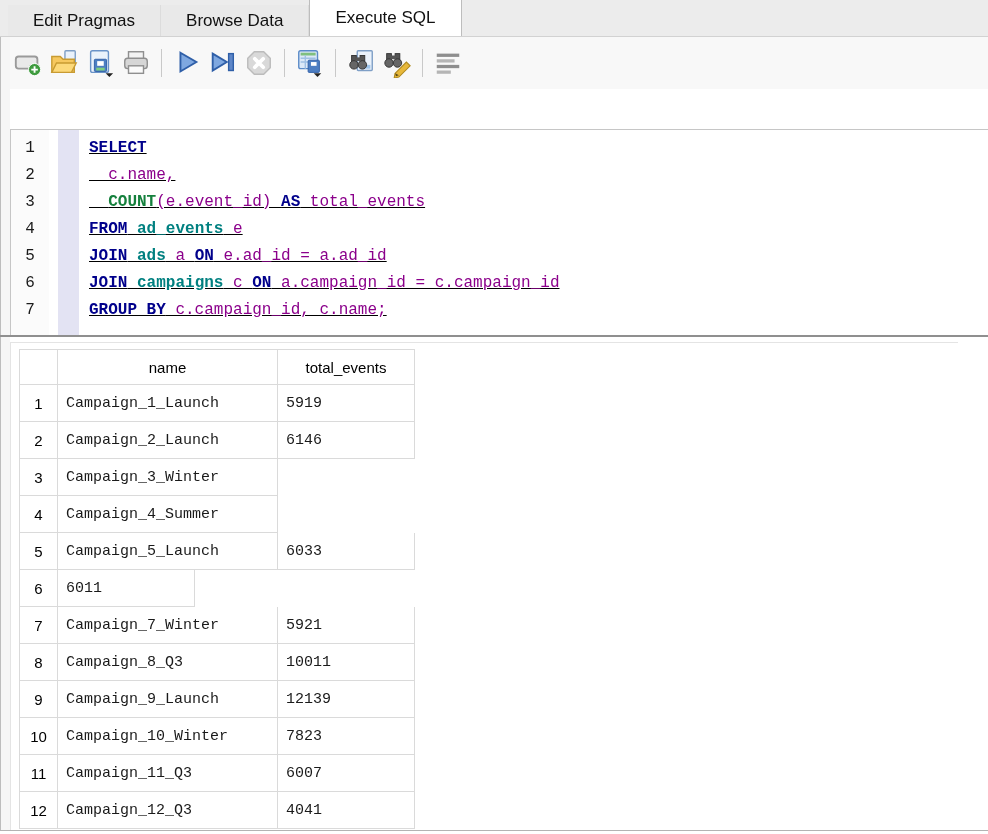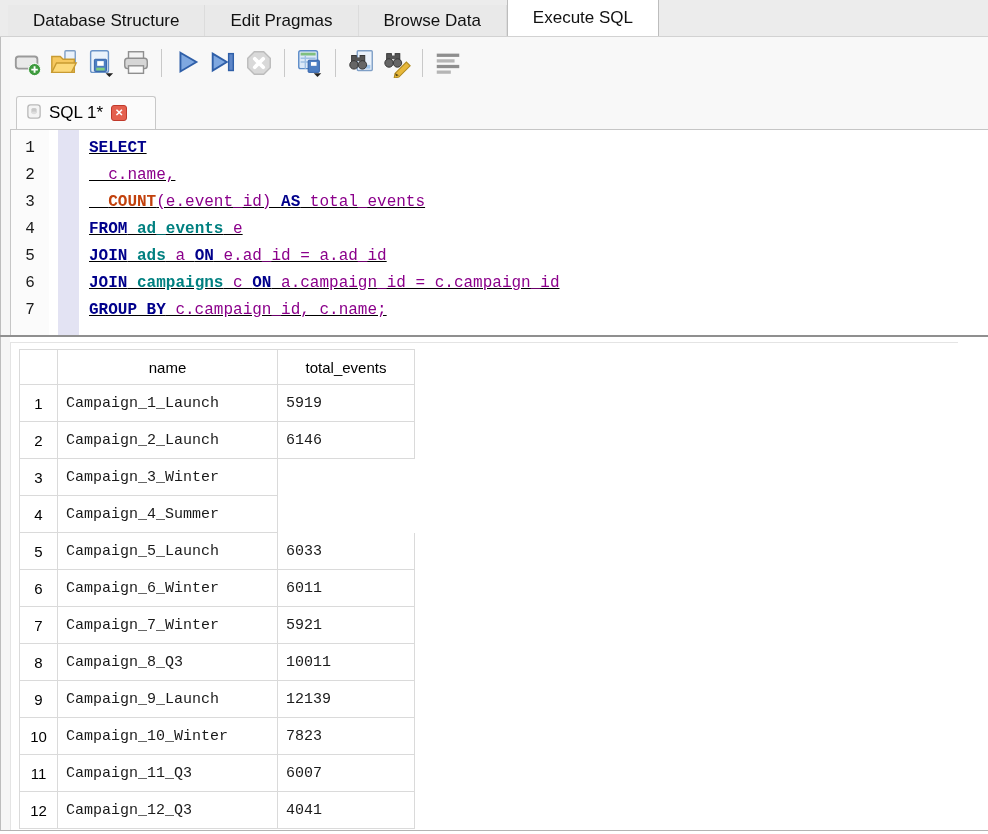--- a/index.html
+++ b/index.html
@@ -41,21 +41,21 @@
   .editor { position:absolute; left:10px; top:129px; width:978px; height:206px; background:#fff;
     border-top:1px solid #c6c6c6; border-left:1px solid #c6c6c6; display:flex; overflow:hidden; }
   .gutter { width:38px; background:#fbfbfb; padding-top:5px; text-align:center; }
   .gutter div { height:27px; line-height:27px; font-family:"Liberation Mono", monospace;
     font-size:16px; color:#1b1b1b; }
   .gutter-gap { width:9px; background:#fff; }
   .foldmargin { width:21px; background:#e3e3f3; }
   .code { flex:1; padding:5px 0 0 10px; white-space:pre; }
   .codeline { height:27px; line-height:27px; font-family:"Liberation Mono", monospace; font-size:16px;text-decoration:underline; }
   .seg-kw  { color:#00008b; font-weight:bold; }
-  .seg-fn  { color:#c2410c; font-weight:bold; }
+  .seg-fn  { color:#15803d; font-weight:bold; }
   .seg-tbl { color:#008080; font-weight:bold; }
   .seg-id  { color:#8b008b; }
 
   
   .splitter { position:absolute; left:0; top:335px; width:100%; height:2px; background:#8f8f8f; }
 
   
   .results { position:absolute; left:10px; top:342px; width:948px; height:489px; background:#fff;
     border-top:1px solid #e4e4e4; border-left:1px solid #e4e4e4; overflow:hidden; }
   .grid { position:absolute; left:8px; top:6px; border-left:1px solid #dadada; border-top:1px solid #dadada; }
@@ -68,21 +68,20 @@
   .col-name { width:220px; }
   .col-total { width:137px; }
   .drow .cell { height:37px; }
 </style>
 </head>
 <body>
 
 <div class="stage">
 
   <div class="tabbar">
-      <div class="tab">Database Structure</div>
       <div class="tab">Edit Pragmas</div>
       <div class="tab">Browse Data</div>
       <div class="tab active">Execute SQL</div>
     </div>
 
   <div class="toolbar">
     <button class="tbtn">
       <span>
           <svg width="30" height="30" viewBox="0 0 32 32">
         <rect x="3" y="9" width="23" height="13" rx="3" fill="#e9e9e9" stroke="#9a9a9a" stroke-width="2"></rect>
@@ -190,32 +189,20 @@
           <svg width="30" height="30" viewBox="0 0 32 32">
         <rect x="4" y="6" width="24" height="3.5" fill="#8e8e8e"></rect>
         <rect x="4" y="12" width="19" height="3.5" fill="#b5b5b5"></rect>
         <rect x="4" y="18" width="24" height="3.5" fill="#8e8e8e"></rect>
         <rect x="4" y="24" width="15" height="3.5" fill="#b5b5b5"></rect>
       </svg>
         </span>
     </button>
   </div>
 
-  <div class="doctabbar">
-    <div class="doctab">
-      <span><svg width="14" height="15" viewBox="0 0 16 17">
-        <rect x="1" y="1" width="14" height="15" rx="3" fill="#f4f4f4" stroke="#b9b9b9" stroke-width="1.5"></rect>
-        <ellipse cx="8" cy="6" rx="3" ry="1.6" fill="#c9c9c9"></ellipse>
-        <rect x="5" y="6" width="6" height="4" fill="#c9c9c9"></rect>
-        <ellipse cx="8" cy="10" rx="3" ry="1.6" fill="#dddddd"></ellipse>
-      </svg></span>
-      <span class="doctab-label">SQL 1*</span>
-      <span class="closebtn">✕</span>
-    </div>
-  </div>
 
   <div class="leftrail"></div>
 
   <div class="editor">
     <div class="gutter">
         <div>1</div>
         <div>2</div>
         <div>3</div>
         <div>4</div>
         <div>5</div>
@@ -255,21 +242,20 @@
             <div class="cell rnum">4</div>
             <div class="cell dcell col-name">Campaign_4_Summer</div>
           </div>
           <div class="grid-row drow">
             <div class="cell rnum">5</div>
             <div class="cell dcell col-name">Campaign_5_Launch</div>
             <div class="cell dcell col-total">6033</div>
           </div>
           <div class="grid-row drow">
             <div class="cell rnum">6</div>
-            <div class="cell dcell col-name">Campaign_6_Winter</div>
             <div class="cell dcell col-total">6011</div>
           </div>
           <div class="grid-row drow">
             <div class="cell rnum">7</div>
             <div class="cell dcell col-name">Campaign_7_Winter</div>
             <div class="cell dcell col-total">5921</div>
           </div>
           <div class="grid-row drow">
             <div class="cell rnum">8</div>
             <div class="cell dcell col-name">Campaign_8_Q3</div>

